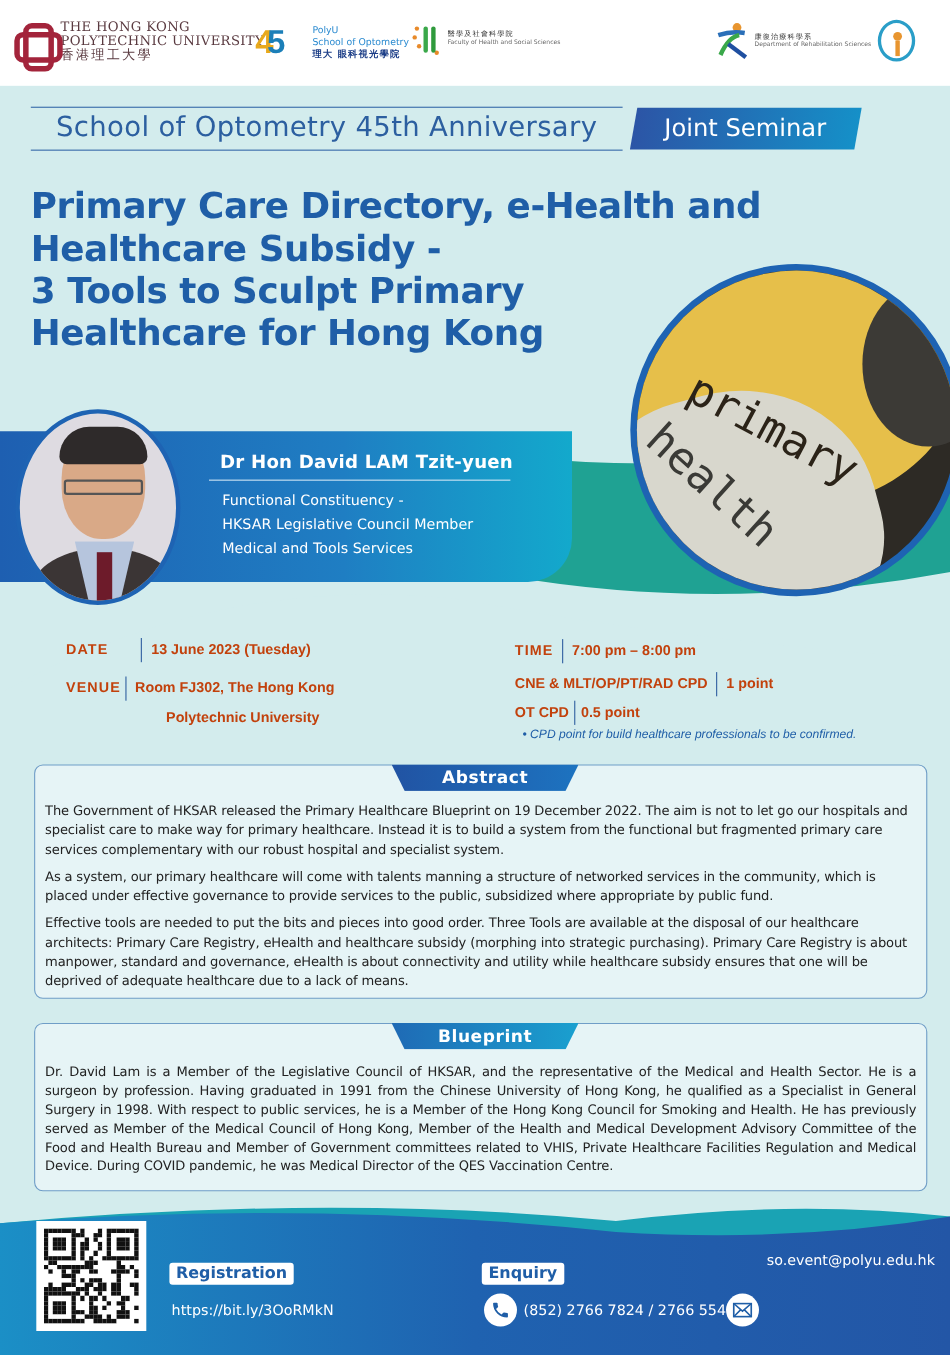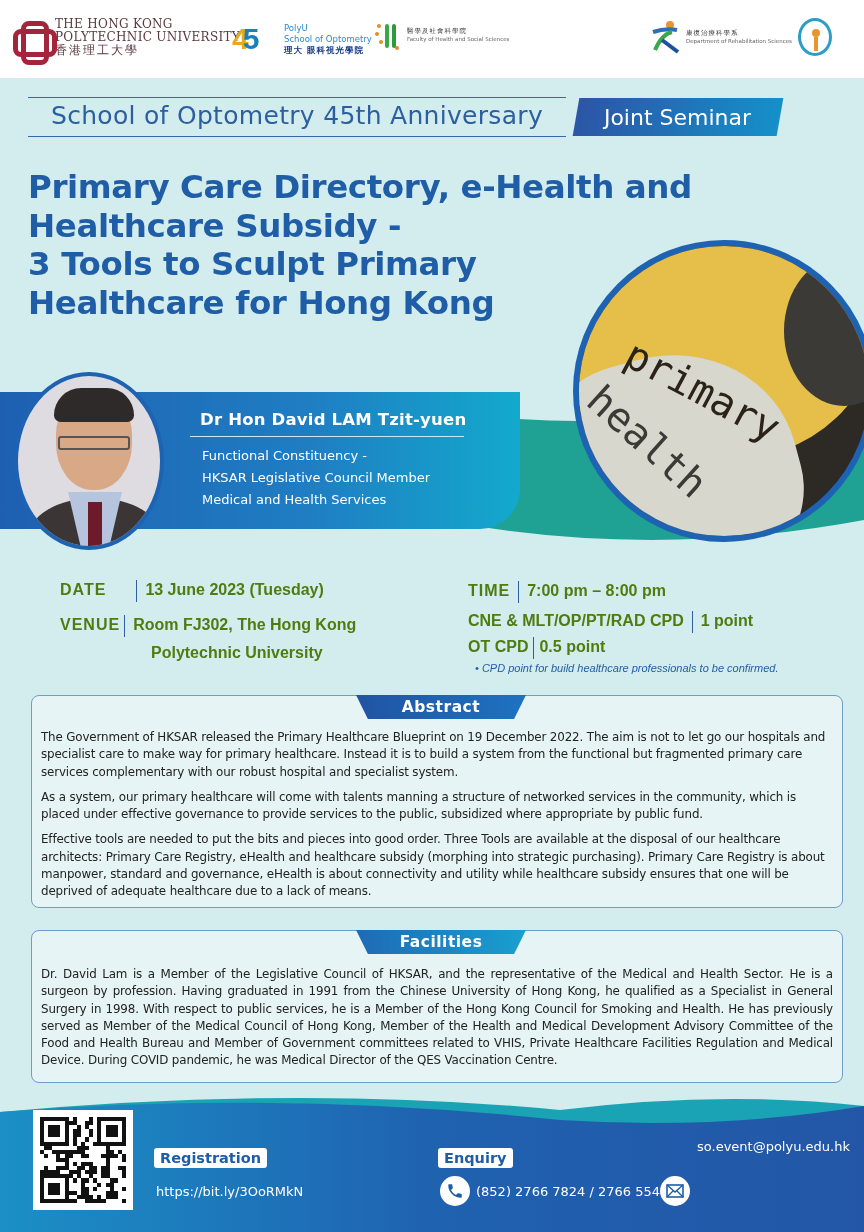--- a/index.html
+++ b/index.html
@@ -50,21 +50,21 @@
   .photo .head{position:absolute;left:38px;top:18px;width:76px;height:96px;border-radius:42% 42% 48% 48%;background:#d9a987}
   .photo .hair{position:absolute;left:36px;top:12px;width:80px;height:34px;border-radius:40px 40px 10px 10px;background:#2e2a2a}
   .photo .glasses{position:absolute;left:40px;top:60px;width:72px;height:14px;border:2px solid #555;border-radius:3px}
   .photo .suit{position:absolute;left:10px;top:122px;width:134px;height:80px;background:#3b3535;border-radius:50% 50% 0 0}
   .photo .shirt{position:absolute;left:50px;top:116px;width:54px;height:70px;background:#b6c5dd;clip-path:polygon(0 0,100% 0,70% 100%,30% 100%)}
   .photo .tie{position:absolute;left:70px;top:126px;width:14px;height:50px;background:#6d1b2a}
   .spk-name{position:absolute;left:200px;top:410px;font-weight:bold;font-size:16.5px;color:#fff;letter-spacing:.2px}
   .spk-line{position:absolute;left:190px;top:436px;width:274px;height:1px;background:#cfe6f5}
   .spk-role{position:absolute;left:202px;top:445px;font-size:13px;line-height:22px;color:#fff}
   
-  .info{font-family:"Liberation Sans","DejaVu Sans",sans-serif;font-weight:bold;color:#4d7c0f;position:absolute;font-size:16px}
+  .info{font-family:"Liberation Sans","DejaVu Sans",sans-serif;font-weight:bold;color:#c2410c;position:absolute;font-size:13px}
   .lbl{letter-spacing:1px}
   .sep{display:inline-block;width:1px;height:22px;background:#2f5fa0;vertical-align:middle;margin:0 8px}
   .note{position:absolute;left:475px;top:662px;font-style:italic;font-size:11px;color:#1f5ea7;font-family:"Liberation Sans",sans-serif}
   
   .box{position:absolute;left:31px;width:812px;border:1.5px solid #6f9dc7;border-radius:8px;background:#e6f4f6}
   .box-tab{position:absolute;left:324px;top:-1px;width:170px;height:24px;background:linear-gradient(90deg,#2153a3,#1d73c0);display:flex;align-items:center;justify-content:center;clip-path:polygon(0 0,100% 0,93% 100%,7% 100%)}
   .box-tab.bio{background:linear-gradient(90deg,#1f6ab5,#1aa0cf)}
   .box-tab span{color:#fff;font-weight:bold;font-size:15.5px;letter-spacing:.5px}
   .box p{font-family:"DejaVu Sans",sans-serif;font-size:11.9px;line-height:17.3px;color:#222;letter-spacing:-.15px}
   .abstract{top:695px;height:213px;padding:33px 9px 0 9px}
@@ -171,21 +171,21 @@
     <div class="tie"></div>
   <div class="head"></div>
     <div class="hair"></div>
     <div class="glasses"></div>
 </div>
 <div class="spk-name">Dr Hon David LAM Tzit-yuen</div>
 <div class="spk-line"></div>
 <div class="spk-role">
   <div>Functional Constituency -</div>
   <div>HKSAR Legislative Council Member</div>
-  <div>Medical and Health Services</div>
+  <div>Medical and Tools Services</div>
 </div>
 
 <div class="info" style="left:60px;top:580px">
   <span class="lbl">DATE</span><span style="display:inline-block;width:22px"></span><span class="sep"></span><span>13 June 2023 (Tuesday)</span>
 </div>
 <div class="info" style="left:60px;top:615px">
   <span class="lbl">VENUE</span><span class="sep" style="margin-left:4px"></span><span>Room FJ302, The Hong Kong</span>
 </div>
 <div class="info" style="left:151px;top:644px">Polytechnic University</div>
 
@@ -204,21 +204,21 @@
   <div class="box-tab">
       <span>Abstract</span>
     </div>
   <p>The Government of HKSAR released the Primary Healthcare Blueprint on 19 December 2022.  The aim is not to let go our hospitals and specialist care to make way for primary healthcare.  Instead it is to build a system from the functional but fragmented primary care services complementary with our robust hospital and specialist system.</p>
   <p>As a system, our primary healthcare will come with talents manning a structure of networked services in the community, which is placed under effective governance to provide services to the public, subsidized where appropriate by public fund.</p>
   <p>Effective tools are needed to put the bits and pieces into good order. Three Tools are available at the disposal of our healthcare architects: Primary Care Registry, eHealth and healthcare subsidy (morphing into strategic purchasing).  Primary Care Registry is about manpower, standard and governance, eHealth is about connectivity and utility while healthcare subsidy ensures that one will be deprived of adequate healthcare due to a lack of means.</p>
 </div>
 
 <div class="box biography">
   <div class="box-tab bio">
-      <span>Facilities</span>
+      <span>Blueprint</span>
     </div>
   <p>Dr. David Lam is a Member of the Legislative Council of HKSAR, and the representative of the Medical and Health Sector.  He is a surgeon by profession.  Having graduated in 1991 from the Chinese University of Hong Kong, he qualified as a Specialist in General Surgery in 1998.  With respect to public services, he is a Member of the Hong Kong Council for Smoking and Health.  He has previously served as Member of the Medical Council of Hong Kong, Member of the Health and Medical Development Advisory Committee of the Food and Health Bureau and Member of Government committees related to VHIS, Private Healthcare Facilities Regulation and Medical Device.  During COVID pandemic, he was Medical Director of the QES Vaccination Centre.</p>
 </div>
 
 <svg class="footer" viewBox="0 0 864 142" preserveAspectRatio="none">
   <defs>
     <linearGradient id="fg" x1="0" x2="1" y1="0" y2="0">
       <stop offset="0" stop-color="#1b8fc6"></stop>
         <stop offset=".5" stop-color="#1f62b0"></stop>
         <stop offset="1" stop-color="#2356a6"></stop>

